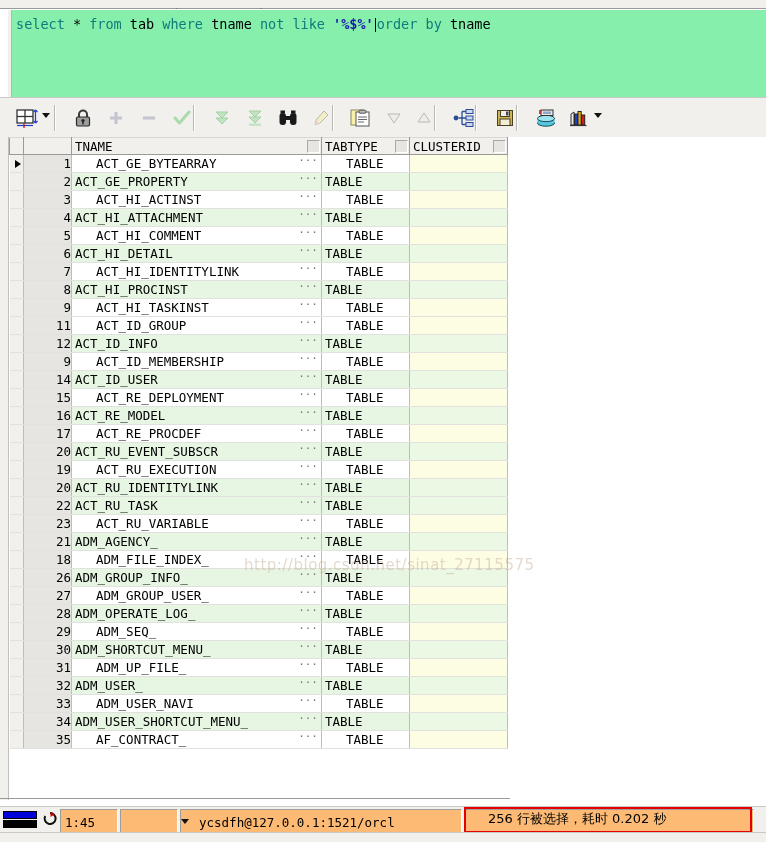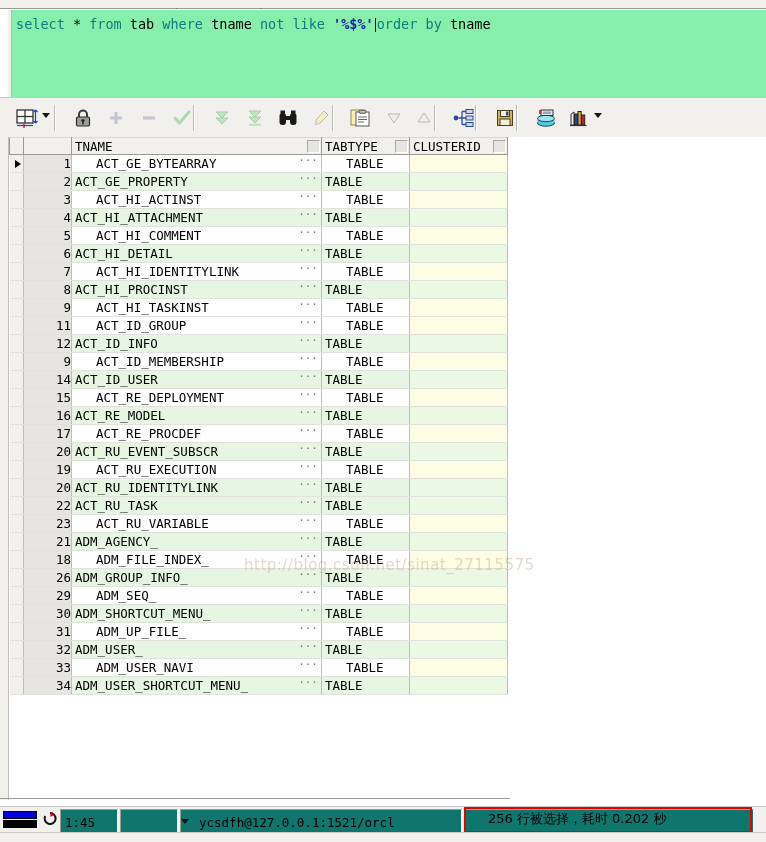--- a/index.html
+++ b/index.html
@@ -194,21 +194,21 @@
     background: #f1f0ec;
     border-top: 1px solid #c8c8c4;
     font-family: "DejaVu Sans Mono", monospace;
     font-size: 12.5px;
   }
   .sb-cell {
     position: absolute; top: 2px; height: 21px;
     border: 1px solid #b5b5b1;
     border-top-color:#9d9d99; border-left-color:#9d9d99;
     border-right-color:#ffffff; border-bottom-color:#ffffff;
-    background: #0f766e;
+    background: #fdba74;
     display:flex; align-items:center;
     box-sizing:border-box;
     padding: 12px 4px;
     white-space: nowrap;
   }
   #sb-flag { position:absolute; left:3px; top:4px; width:34px; height:17px; }
   #sb-flag .b1 { position:absolute; left:0; top:0; width:34px; height:8px; background:#0000d8; border:1px solid #000;box-sizing:border-box;}
   #sb-flag .b2 { position:absolute; left:0; top:9px; width:34px; height:8px; background:#000; border:1px solid #000;box-sizing:border-box;}
   #sb-refresh { position:absolute; left:42px; top:4px; width:16px; height:17px; }
   #sb-dropcaret {
@@ -567,20 +567,34 @@
         </tr>
         <tr class="odd">
           <td class="ind"></td>
           <td class="num">26</td>
           <td class="tname"><span>ADM_GROUP_INFO_</span><span class="dots">···</span></td>
           <td class="type">TABLE</td>
           <td class="clu"></td>
         </tr>
         <tr class="even">
           <td class="ind"></td>
+          <td class="num">27</td>
+          <td class="tname"><span>ADM_GROUP_USER_</span><span class="dots">···</span></td>
+          <td class="type">TABLE</td>
+          <td class="clu"></td>
+        </tr>
+        <tr class="odd">
+          <td class="ind"></td>
+          <td class="num">28</td>
+          <td class="tname"><span>ADM_OPERATE_LOG_</span><span class="dots">···</span></td>
+          <td class="type">TABLE</td>
+          <td class="clu"></td>
+        </tr>
+        <tr class="even">
+          <td class="ind"></td>
           <td class="num">29</td>
           <td class="tname"><span>ADM_SEQ_</span><span class="dots">···</span></td>
           <td class="type">TABLE</td>
           <td class="clu"></td>
         </tr>
         <tr class="odd">
           <td class="ind"></td>
           <td class="num">30</td>
           <td class="tname"><span>ADM_SHORTCUT_MENU_</span><span class="dots">···</span></td>
           <td class="type">TABLE</td>
@@ -604,20 +618,27 @@
           <td class="ind"></td>
           <td class="num">33</td>
           <td class="tname"><span>ADM_USER_NAVI</span><span class="dots">···</span></td>
           <td class="type">TABLE</td>
           <td class="clu"></td>
         </tr>
         <tr class="odd">
           <td class="ind"></td>
           <td class="num">34</td>
           <td class="tname"><span>ADM_USER_SHORTCUT_MENU_</span><span class="dots">···</span></td>
+          <td class="type">TABLE</td>
+          <td class="clu"></td>
+        </tr>
+        <tr class="even">
+          <td class="ind"></td>
+          <td class="num">35</td>
+          <td class="tname"><span>AF_CONTRACT_</span><span class="dots">···</span></td>
           <td class="type">TABLE</td>
           <td class="clu"></td>
         </tr>
       </tbody>
   </table>
 
   <div id="grid-bottomline"></div>
   <div id="watermark">http://blog.csdn.net/sinat_27115575</div>
 </div>
 

